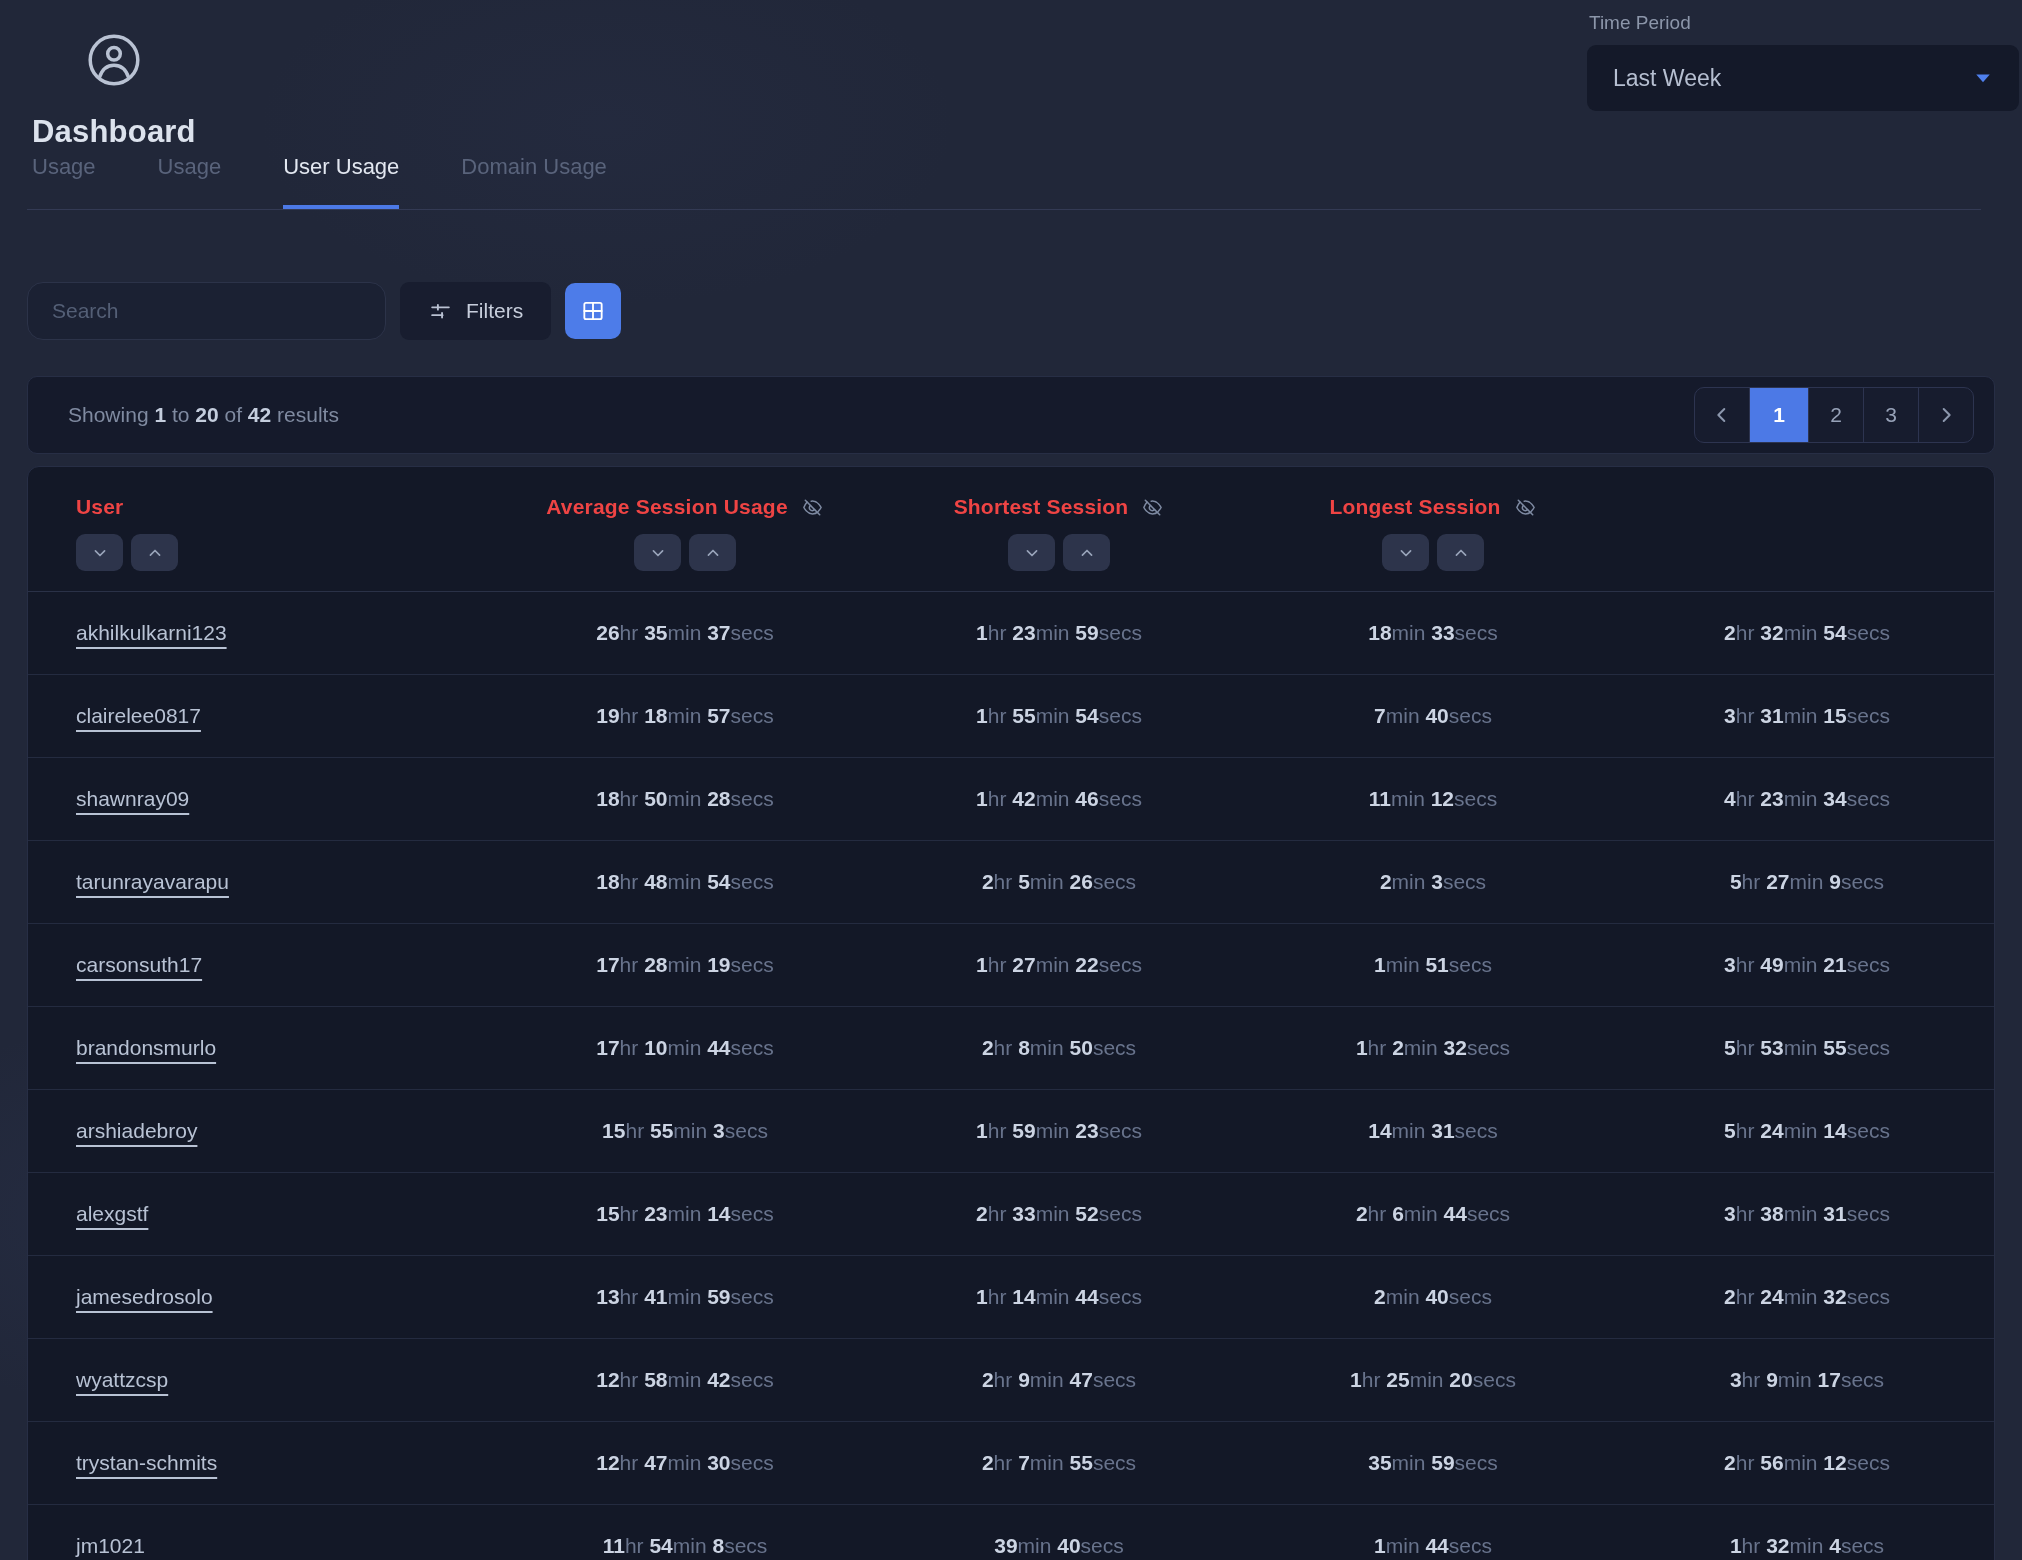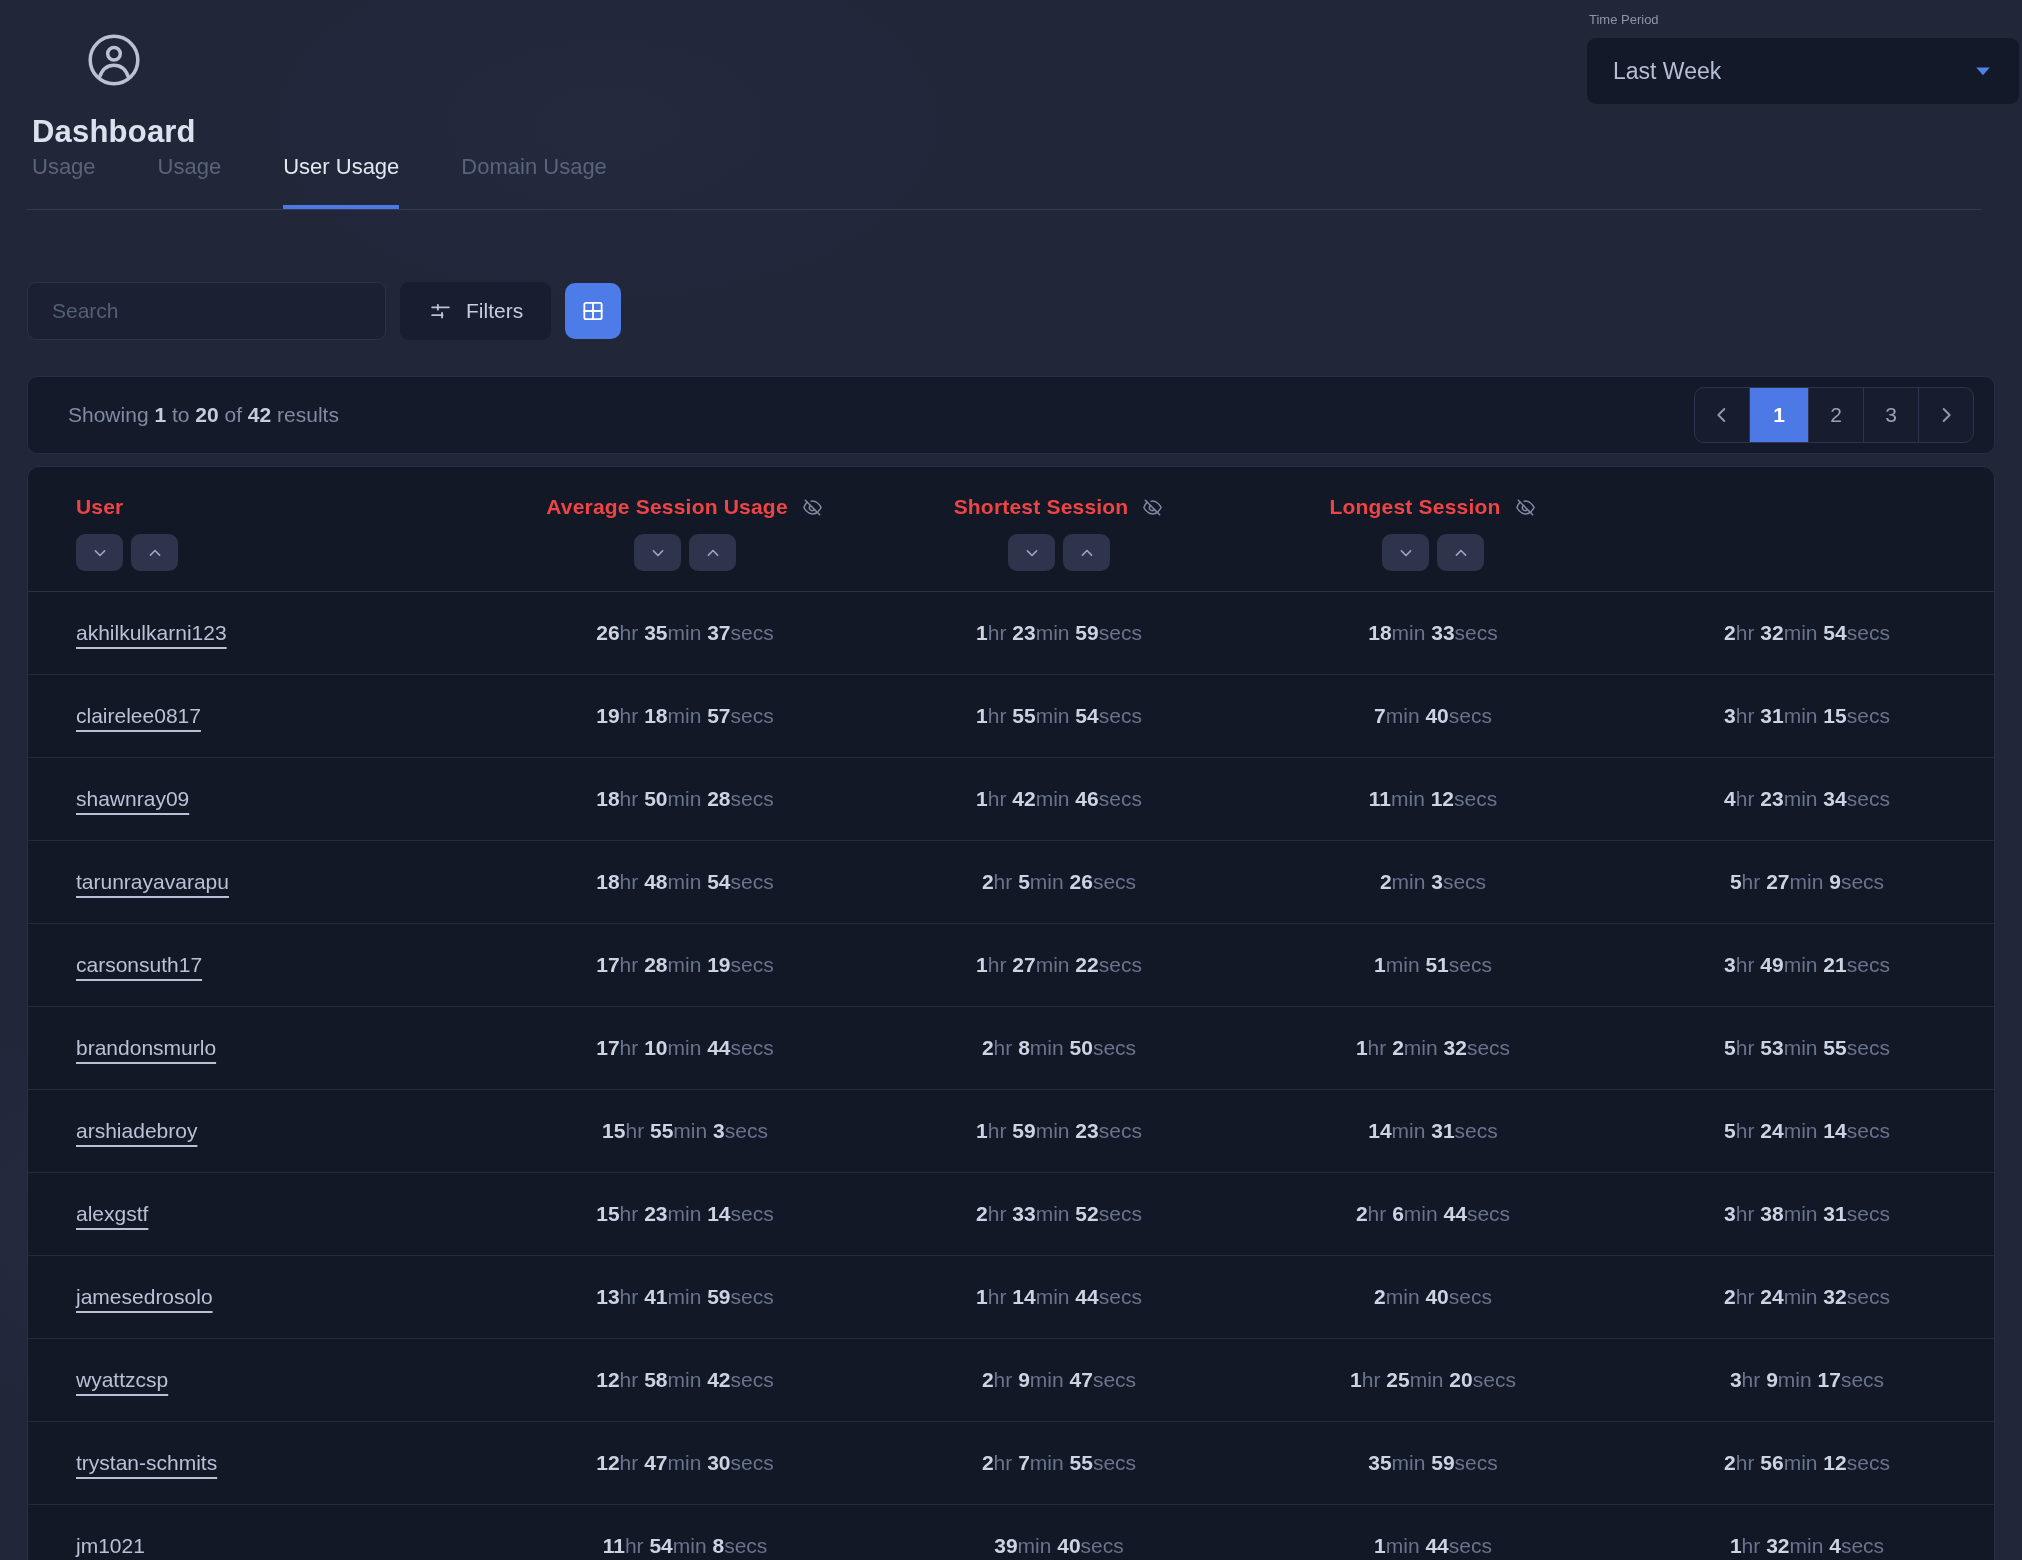--- a/index.html
+++ b/index.html
@@ -12,38 +12,38 @@
       #212739;
     font-family:"Liberation Sans", sans-serif;
     color:#c6cedd;
   }
   svg{display:block}
   
   .brand{position:absolute;left:32px;top:32px;display:flex;align-items:center;gap:26px;flex-direction:column;}
   .avatar-ic{width:56px;height:56px;color:#b9c2d3;}
   .title{font-size:31px;font-weight:700;color:#dce2ed;letter-spacing:.2px;}
   .time-period{position:absolute;right:3px;top:12px;width:432px;}
-  .tp-label{font-size:13px;color:#8c96aa;margin:0 0 11px 2px;}
+  .tp-label{font-size:19px;color:#8c96aa;margin:0 0 11px 2px;}
   .tp-select{
     height:66px;background:#141929;border-radius:9px;display:flex;align-items:center;
     justify-content:space-between;padding:0 26px;cursor:pointer;
   }
   .tp-value{font-size:23px;color:#b6bfd1;}
   .tp-caret{width:20px;height:20px;}
   
   .tabs{position:absolute;top:146px;left:27px;right:41px;height:64px;display:flex;gap:62px;
         padding-left:5px;border-bottom:1px solid #333a54;box-sizing:border-box;}
   .tab{font-size:22px;color:#59637b;height:100%;display:flex;align-items:flex-start;
        padding-top:8px;box-sizing:border-box;cursor:pointer;border-bottom:4px solid transparent;}
   .tab.active{color:#e2e7f0;font-weight:500;border-bottom-color:#4c79e6;}
   
   .toolbar{position:absolute;top:282px;left:27px;display:flex;gap:14px;align-items:center;}
   .search{
     width:359px;height:58px;box-sizing:border-box;background:#1b2133;border:1px solid #2c3349;
-    border-radius:9px;color:#c6cedd;font-size:21px;padding:0 24px;outline:none;
+    border-radius:16px;color:#c6cedd;font-size:21px;padding:0 24px;outline:none;
     font-family:"Liberation Sans", sans-serif;
   }
   .search::placeholder{color:#545f76;}
   .filters-btn{height:58px;padding:0 28px;background:#181d2f;border:none;border-radius:9px;
     display:flex;align-items:center;gap:13px;color:#c7cedc;font-size:21px;cursor:pointer;
     font-family:"Liberation Sans", sans-serif;}
   .filters-ic{width:25px;height:25px;color:#bac2d3;}
   .grid-btn{width:56px;height:56px;background:#4d7ce9;border:none;border-radius:10px;
     display:flex;align-items:center;justify-content:center;cursor:pointer;}
   .grid-ic{width:26px;height:26px;color:#ffffff;}

